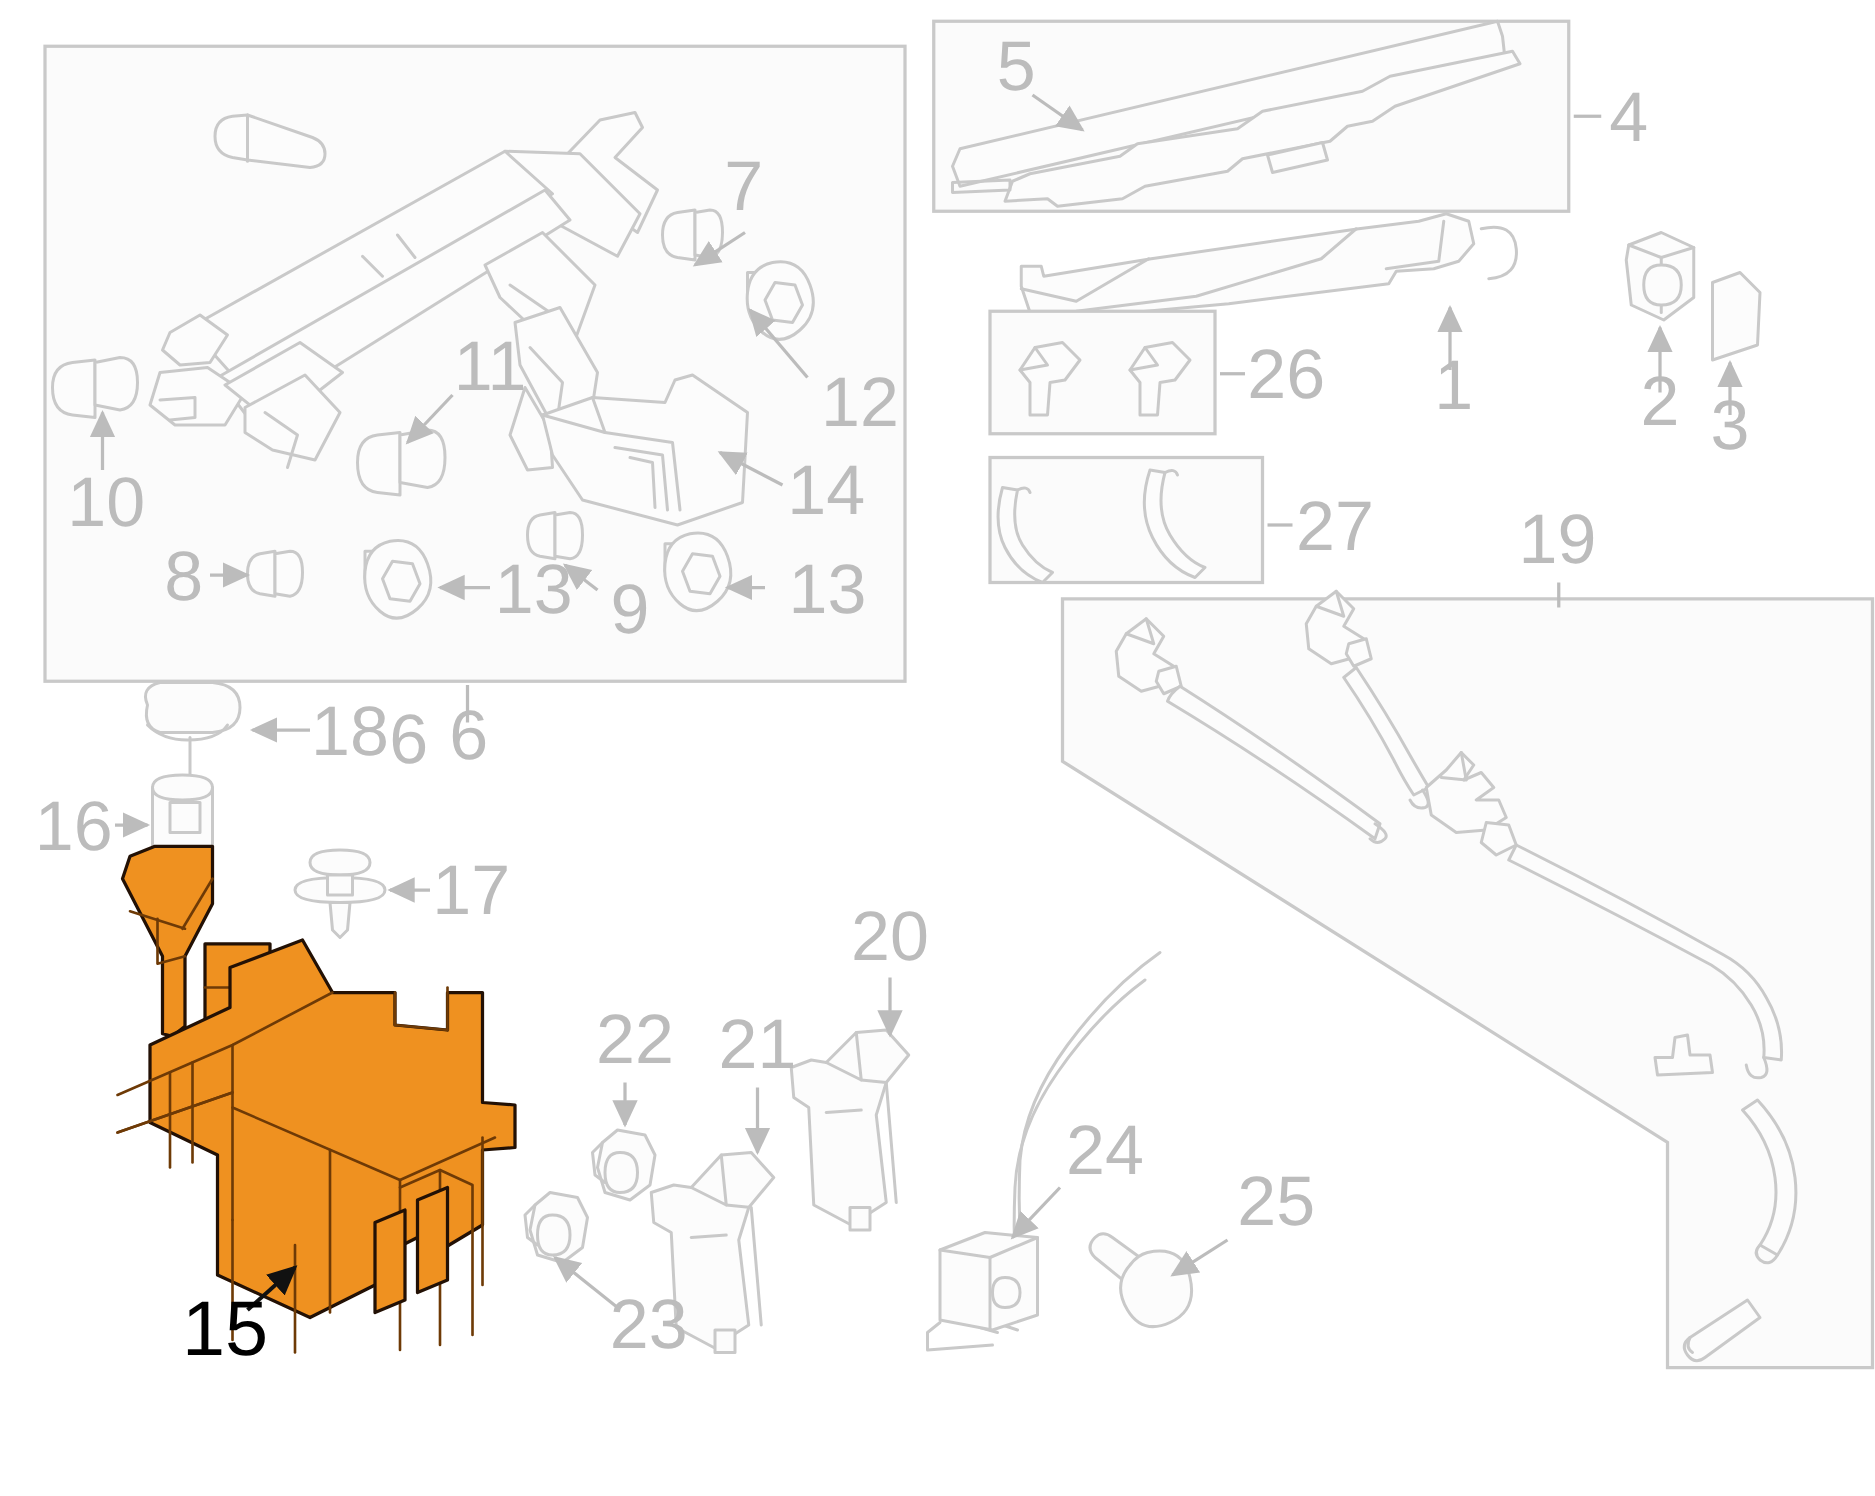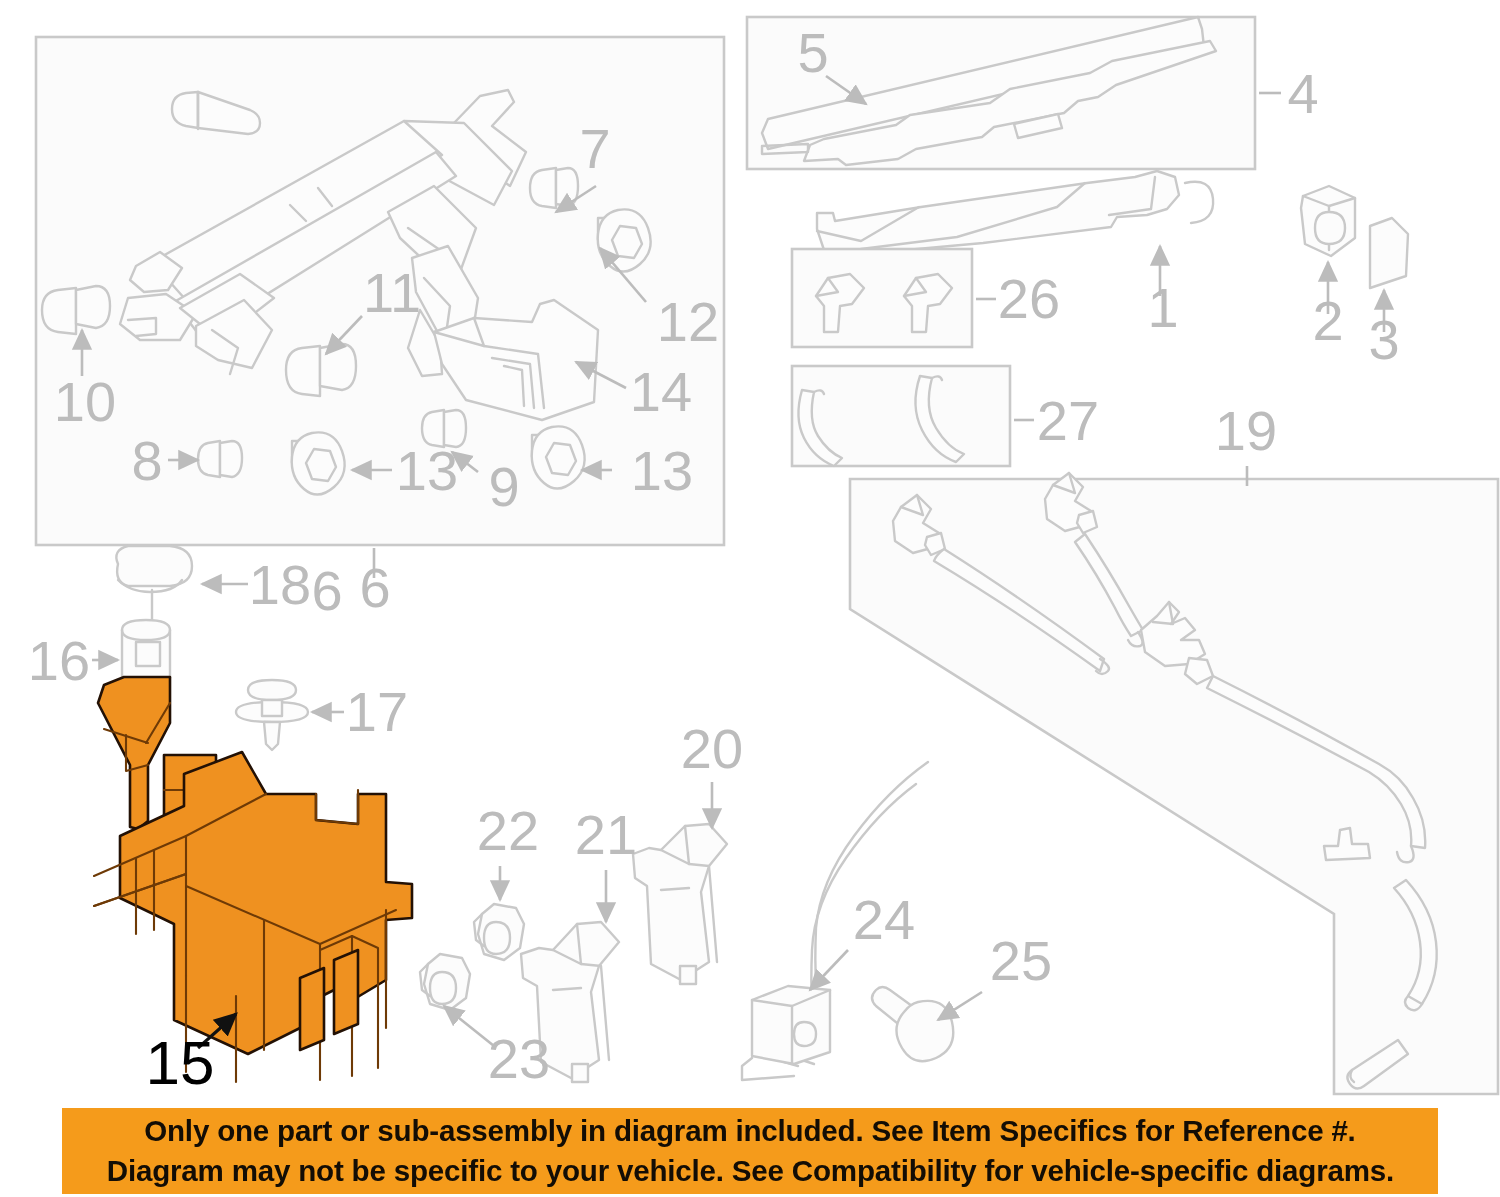--- a/index.html
+++ b/index.html
@@ -447,18 +447,14 @@
     <text class="num-label" x="712" y="768" text-anchor="middle">20</text>
     <text class="num-label" x="606" y="854" text-anchor="middle">21</text>
     <text class="num-label" x="508" y="850" text-anchor="middle">22</text>
     <text class="num-label" x="519" y="1078" text-anchor="middle">23</text>
     <text class="num-label" x="884" y="939" text-anchor="middle">24</text>
     <text class="num-label" x="1021" y="980" text-anchor="middle">25</text>
 
     <text class="num-label-hl" x="180" y="1084" text-anchor="middle">15</text>
   </svg>
 
-  <div id="notice-banner">
-    <div class="notice-line">Only one part or sub-assembly in diagram included. See Item Specifics for Reference #.</div>
-    <div class="notice-line">Diagram may not be specific to your vehicle. See Compatibility for vehicle-specific diagrams.</div>
-  </div>
 
 </div>
 
 </body></html>

